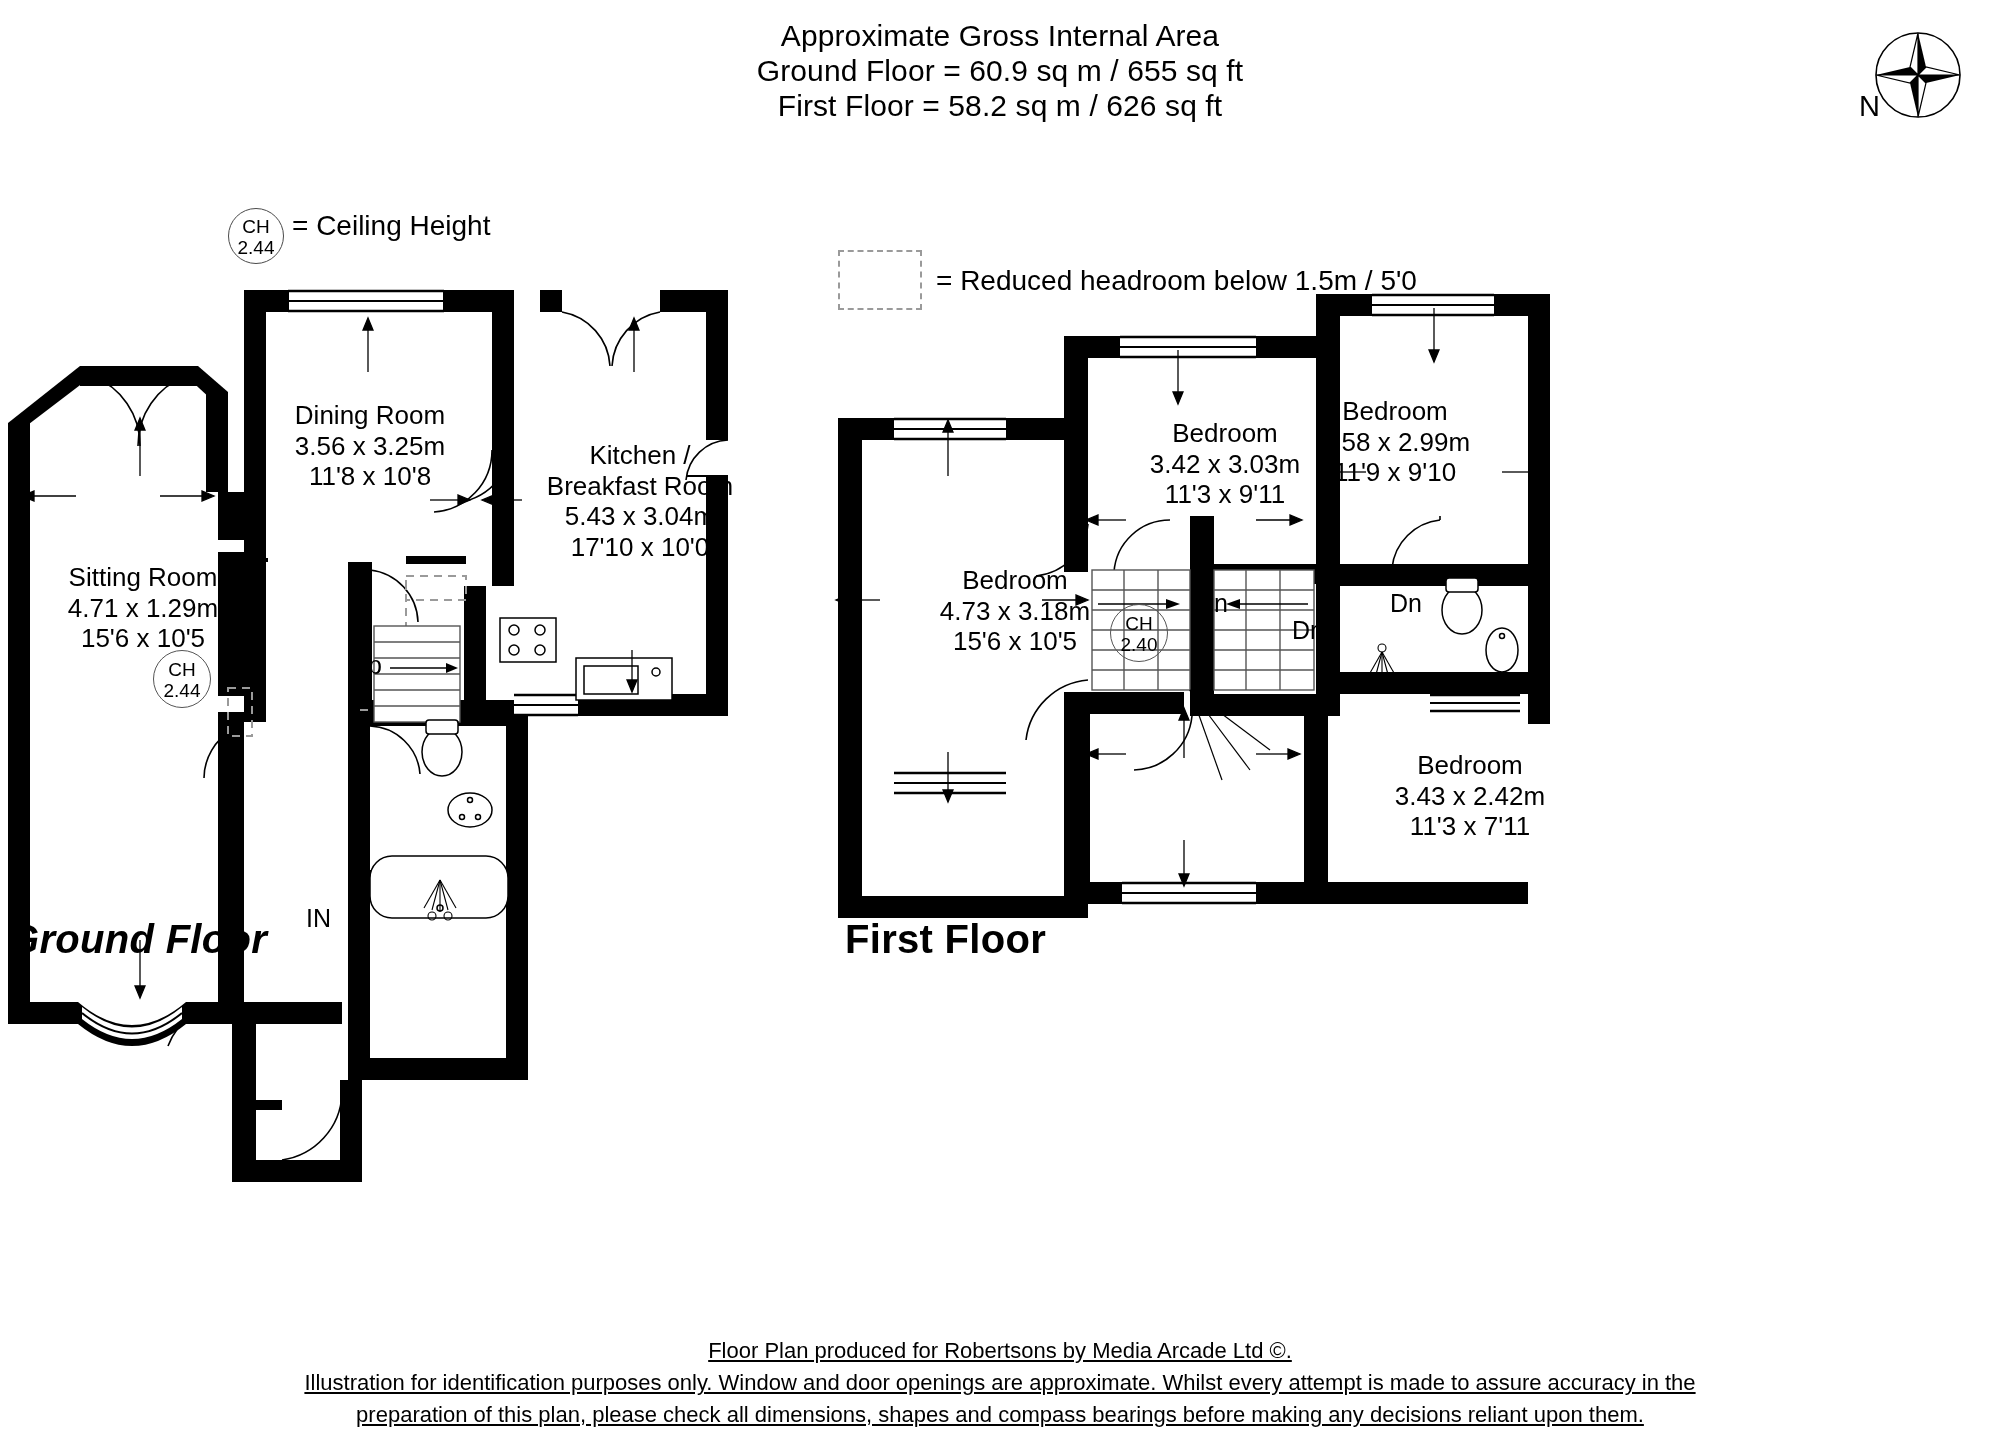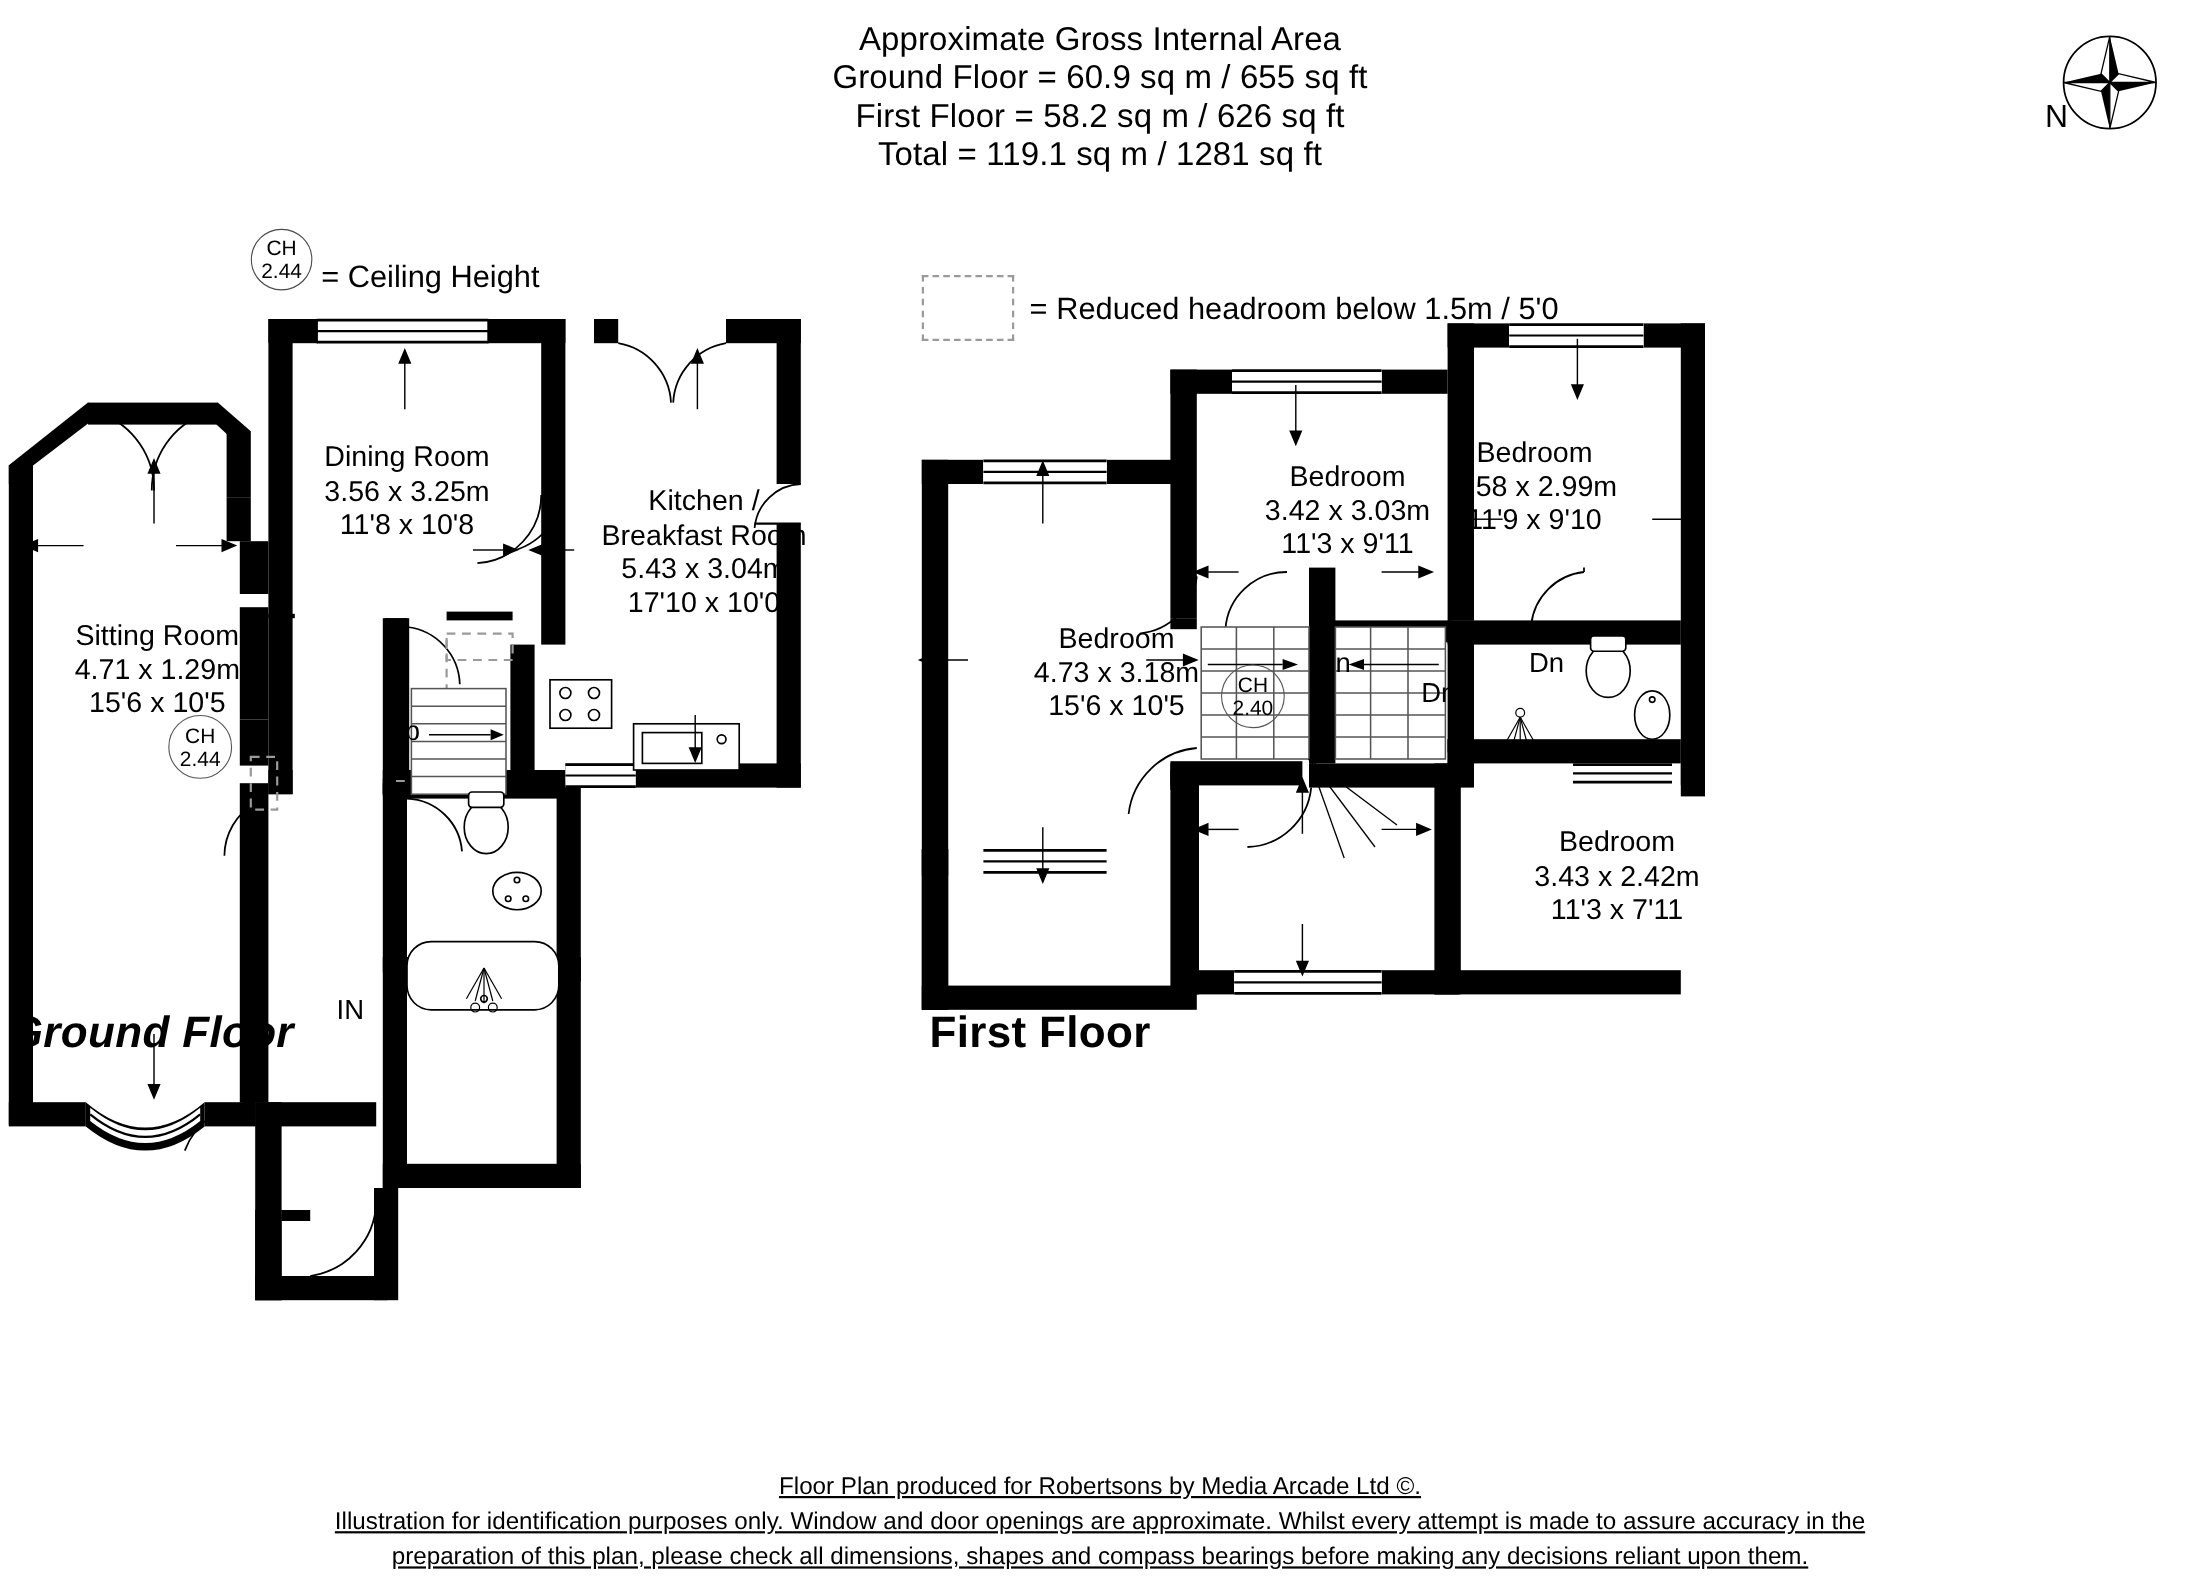--- a/index.html
+++ b/index.html
@@ -45,21 +45,21 @@
     left: 228px; top: 208px;
     width: 56px; height: 56px;
     border: 1.6px solid #4a4a4a;
     border-radius: 50%;
     text-align: center;
     font-size: 19px;
     line-height: 21px;
     padding-top: 7px;
     box-sizing: border-box;
   }
-  #ch-legend-text { left: 292px; top: 236px; text-align: center; }
+  #ch-legend-text { left: 292px; top: 210px; text-align: center; }
 
   #headroom-box {
     left: 838px; top: 250px;
     width: 84px; height: 60px;
     border: 2px dashed #9a9a9a;
     box-sizing: border-box;
   }
   #headroom-text { left: 936px; top: 265px; }
 
   
@@ -107,21 +107,20 @@
 </style>
 </head>
 <body>
 
 <div id="page">
 
   <div class="abs" id="header-block">
     <div>Approximate Gross Internal Area</div>
     <div>Ground Floor = 60.9 sq m / 655 sq ft</div>
     <div>First Floor = 58.2 sq m / 626 sq ft</div>
-    <div>Total = 119.1 sq m / 1281 sq ft</div>
   </div>
 
   <div class="abs" id="compass-wrap">
     <svg width="130" height="120" viewBox="0 0 130 120">
       <circle cx="63" cy="50" r="42" fill="#fff" stroke="#000" stroke-width="1.6"></circle>
 
       <polygon points="63,8 71,42 63,50" fill="#000"></polygon>
       <polygon points="63,8 55,42 63,50" fill="#fff" stroke="#000" stroke-width="1.2"></polygon>
       <polygon points="105,50 71,58 63,50" fill="#000"></polygon>
       <polygon points="105,50 71,42 63,50" fill="#fff" stroke="#000" stroke-width="1.2"></polygon>

